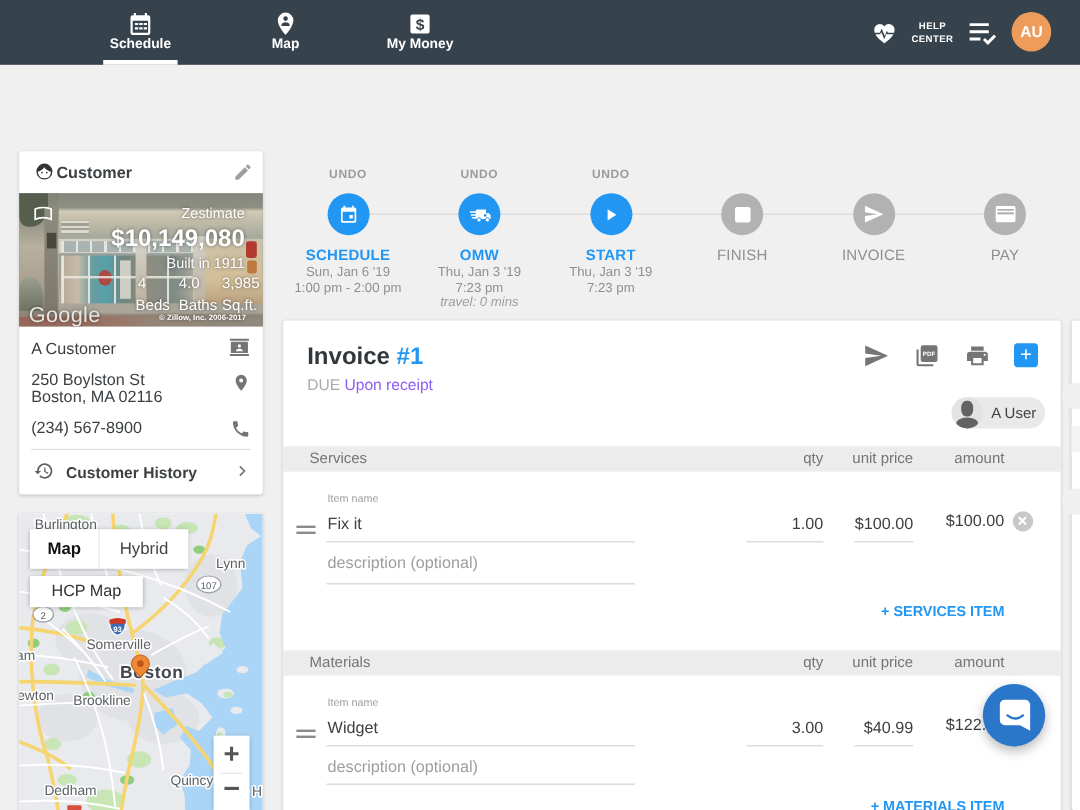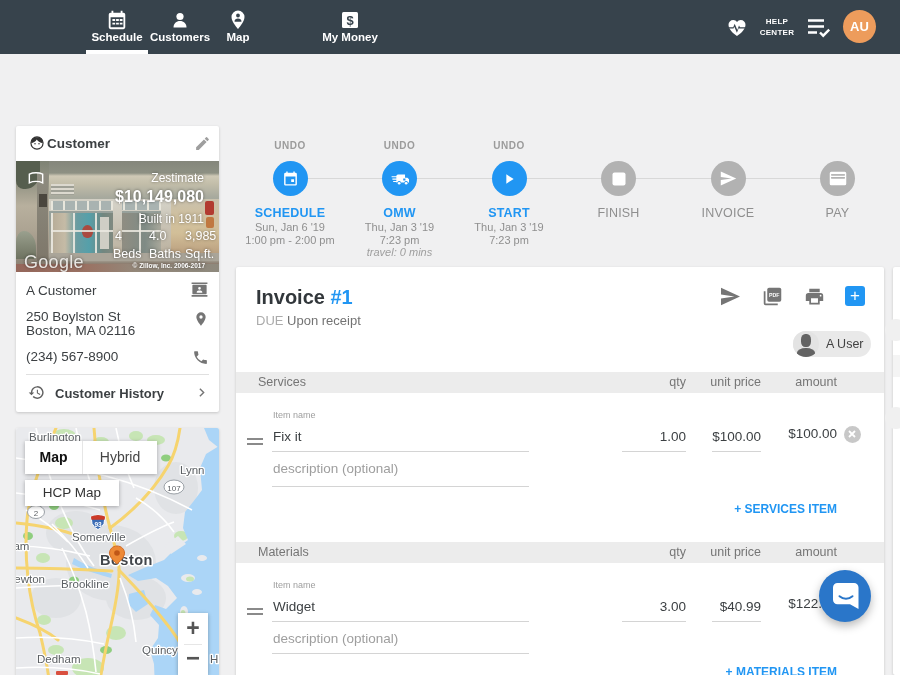--- a/index.html
+++ b/index.html
@@ -61,27 +61,20 @@
 </style>
 </head>
 <body>
 <div id="app">
   <div id="nav">
     <div class="navitem" style="left:87px;width:60px;">
       <svg class="ic" width="22" height="22" viewBox="0 0 24 24">
           <path fill="#fff" d="M19 4h-1V2h-2v2H8V2H6v2H5a2 2 0 0 0-2 2v14a2 2 0 0 0 2 2h14a2 2 0 0 0 2-2V6a2 2 0 0 0-2-2zm0 16H5V9h14v11zM7 11h3v2H7zm4 0h3v2h-3zm4 0h3v2h-3zM7 15h3v2H7zm4 0h3v2h-3zm4 0h3v2h-3z"></path>
         </svg>
       <span class="lbl">Schedule</span>
-    </div>
-    <div class="navitem" style="left:148px;width:64px;">
-      <svg class="ic" width="24" height="22" viewBox="0 0 24 22">
-          <circle cx="12" cy="7.5" r="3.6" fill="#fff"></circle>
-          <path fill="#fff" d="M12 12c-3.6 0-6.5 2.4-6.5 6.5h13C18.5 14.4 15.6 12 12 12z"></path>
-        </svg>
-      <span class="lbl">Customers</span>
     </div>
     <div class="navitem" style="left:218px;width:40px;">
       <svg class="ic" width="20" height="22" viewBox="0 0 20 22">
           <path fill="#fff" d="M10 1.5a6.5 6.5 0 0 0-6.5 6.5c0 4.9 6.5 12 6.5 12s6.5-7.1 6.5-12A6.5 6.5 0 0 0 10 1.5zm0 3.1a1.9 1.9 0 1 1 0 3.8 1.9 1.9 0 0 1 0-3.8zm3.4 8.1H6.6v-.7c0-1.5 1.5-2.5 3.4-2.5s3.4 1 3.4 2.5z"></path>
         </svg>
       <span class="lbl">Map</span>
     </div>
     <div class="navitem" style="left:321px;width:58px;">
       <svg class="ic" width="22" height="22" viewBox="0 0 22 22">
           <rect x="3" y="3" width="16" height="16" rx="1.5" fill="#fff"></rect>
@@ -138,21 +131,21 @@
       <div class="abs" style="left:97px;top:38px;width:9px;height:62px;background:linear-gradient(180deg,#d6d4ca,#b8ad9a);"></div>
       <div class="abs" style="left:145px;top:36px;width:10px;height:64px;background:linear-gradient(180deg,#d6d4ca,#b8ad9a);"></div>
       <div class="abs" style="left:33px;top:92px;width:170px;height:8px;background:#aaa599;"></div>
       <div class="abs" style="left:0;top:103px;width:203px;height:8px;background:linear-gradient(90deg,#95675b 0,#9a7263 70px,#94887a 120px,#8e897d 203px);"></div>
 
       <svg style="position:absolute;left:12px;top:11px;" width="16" height="13" viewBox="0 0 18 14">
           <path fill="none" stroke="#fff" stroke-width="1.6" d="M1.5 2.2C4 1 6.5.6 9 .6s5 .4 7.5 1.6v9.6c-2.5-1.2-5-1.6-7.5-1.6s-5 .4-7.5 1.6z"></path>
         </svg>
 
       <div class="ovr" style="right:15px;top:10px;font-size:12px;">Zestimate</div>
-      <div class="ovr" style="right:15px;top:27px;font-size:16px;font-weight:bold;text-align:center;">$10,149,080</div>
+      <div class="ovr" style="right:15px;top:27px;font-size:20px;font-weight:bold;text-align:center;">$10,149,080</div>
       <div class="ovr" style="right:15px;top:51px;font-size:12px;">Built in 1911</div>
       <div class="ovr" style="left:99px;top:68px;font-size:12.5px;text-align:left;width:104px;">
           <span style="position:absolute;left:0;">4</span>
           <span style="position:absolute;left:34px;">4.0</span>
           <span style="position:absolute;left:70px;">3,985</span>
         </div>
       <div class="ovr" style="left:97px;top:86px;font-size:12.5px;text-align:left;width:106px;">
           <span style="position:absolute;left:0;">Beds</span>
           <span style="position:absolute;left:36px;">Baths</span>
           <span style="position:absolute;left:72px;">Sq.ft.</span>
@@ -369,21 +362,21 @@
           <svg width="18" height="15" viewBox="0 0 24 20">
             <path fill="#fff" d="M21 1H3a2 2 0 0 0-2 2v14a2 2 0 0 0 2 2h18a2 2 0 0 0 2-2V3a2 2 0 0 0-2-2zm0 5H3V4.2h18zm0 4H3V8h18z" fill-rule="evenodd"></path>
             <path fill="#b2b2b2" d="M3 4.2h18V6H3zM3 8h18v2H3z"></path>
           </svg>
         </div>
       <div class="slbl gray-t">PAY</div>
     </div>
   </div>
   <div id="invcard" class="card">
     <div class="abs" style="left:20px;top:19px;font-size:20px;color:#32373b;"><b>Invoice</b> <span style="color:#2196f3;font-weight:bold;">#1</span></div>
-    <div class="abs" style="left:20px;top:46px;font-size:13px;color:#ababab;">DUE <span style="color:#737373;">Upon receipt</span></div>
+    <div class="abs" style="left:20px;top:46px;font-size:13px;color:#ababab;">DUE <span style="color:#8b5cf6;">Upon receipt</span></div>
 
     <svg class="abs" style="left:484px;top:20px;" width="21" height="19" viewBox="0 0 24 22">
         <path fill="#757575" d="M1 1l22 10L1 21l.01-7.8L16.5 11 1.01 8.8z"></path>
       </svg>
     <svg class="abs" style="left:526px;top:19px;" width="21" height="21" viewBox="0 0 24 24">
         <path fill="#757575" d="M20 2H8a2 2 0 0 0-2 2v12a2 2 0 0 0 2 2h12a2 2 0 0 0 2-2V4a2 2 0 0 0-2-2z"></path>
         <path fill="#757575" d="M4 6H2v14a2 2 0 0 0 2 2h14v-2H4z"></path>
         <text x="14" y="12.6" font-family="Liberation Sans" font-size="6" font-weight="bold" fill="#fff" text-anchor="middle">PDF</text>
       </svg>
     <svg class="abs" style="left:568px;top:20px;" width="21" height="20" viewBox="0 0 24 23">

